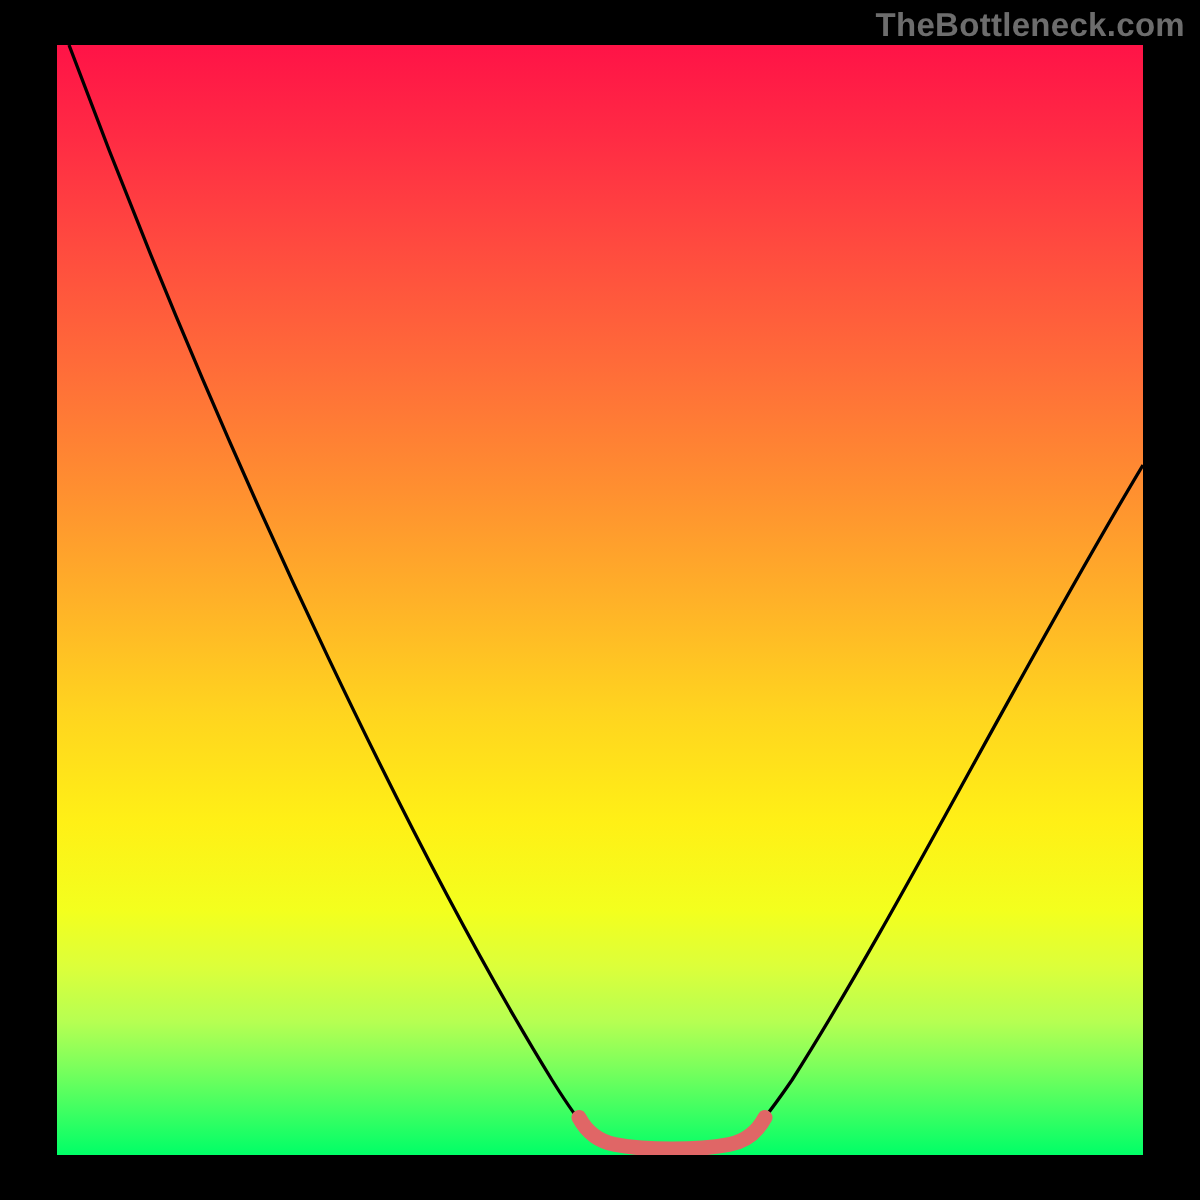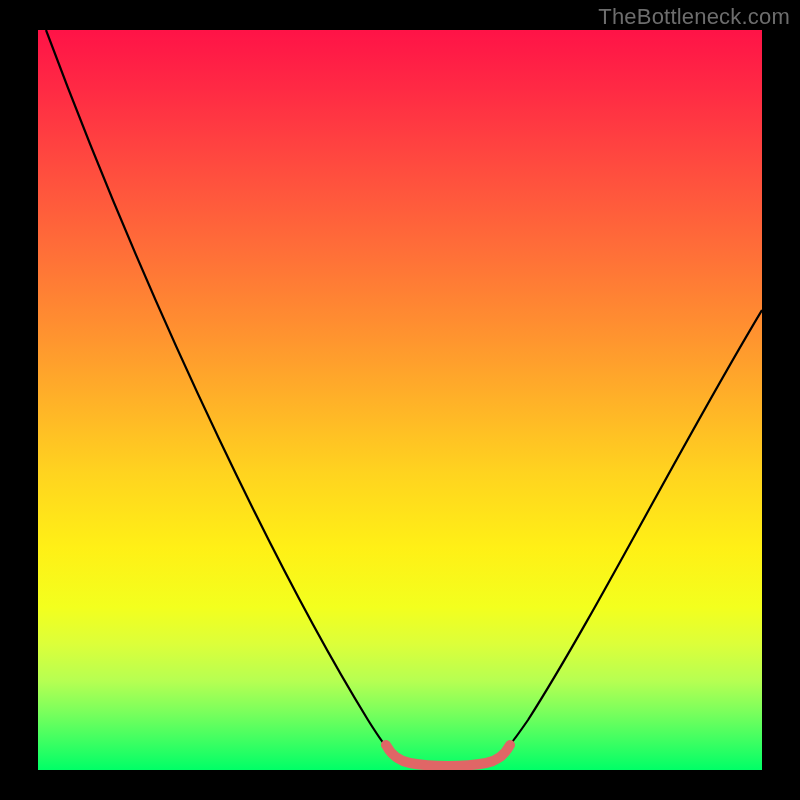--- a/index.html
+++ b/index.html
@@ -40,21 +40,21 @@
       #3fff62 96%,
       #00ff67 100%
     );
   }
   .watermark {
     position: absolute;
     top: 4px;
     right: 10px;
     color: #6d6d6d;
     font-size: 22px;
-    font-weight: 400;
+    font-weight: 700;
     letter-spacing: 0.2px;
     user-select: none;
   }
   svg.overlay {
     position: absolute;
     left: 0;
     top: 0;
     width: 724px;
     height: 740px;
   }

